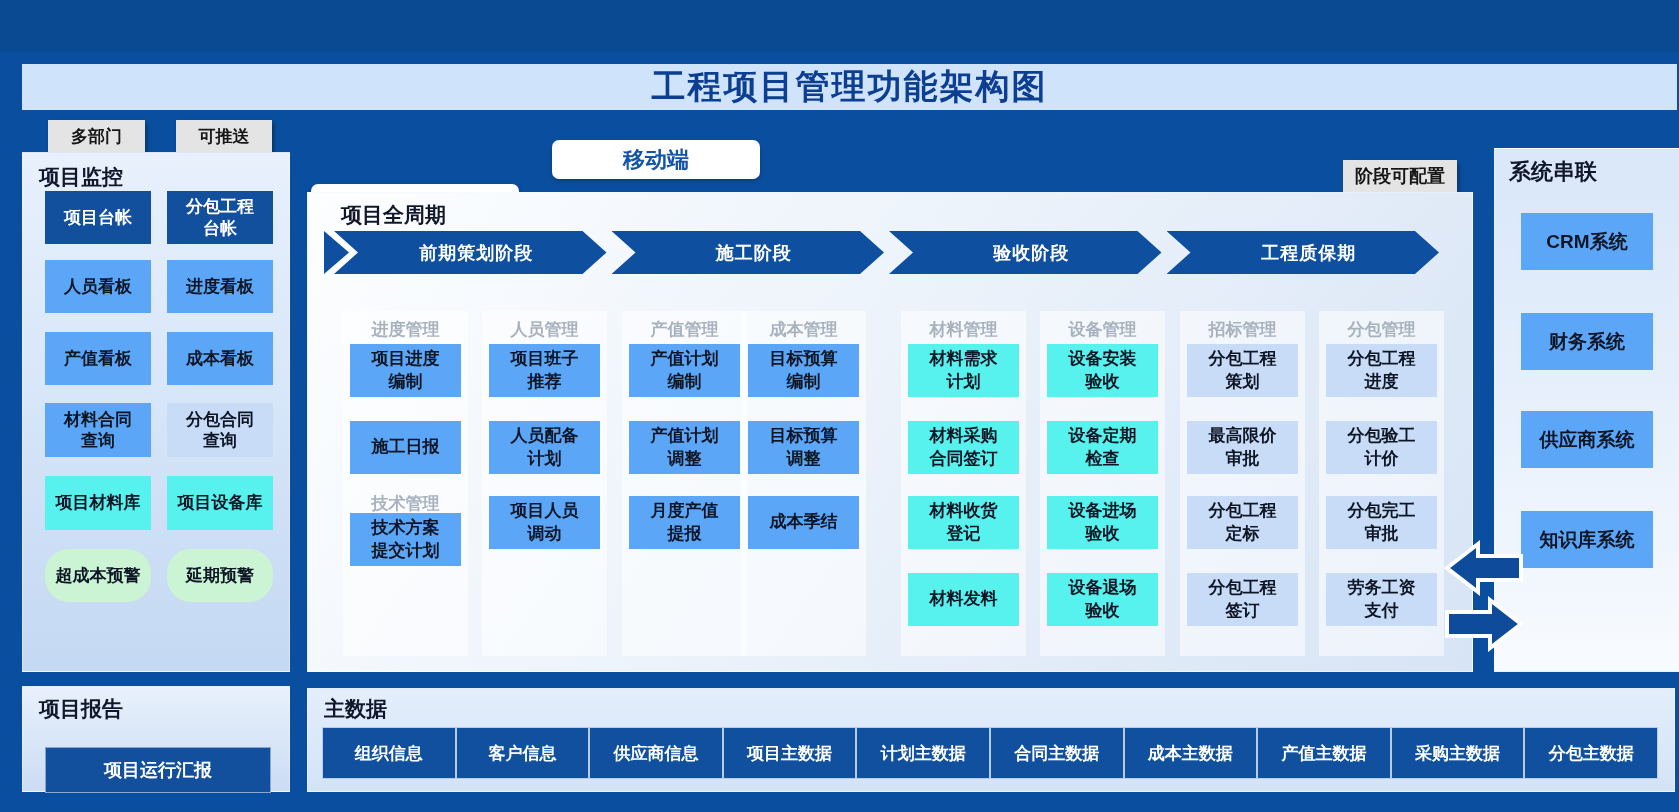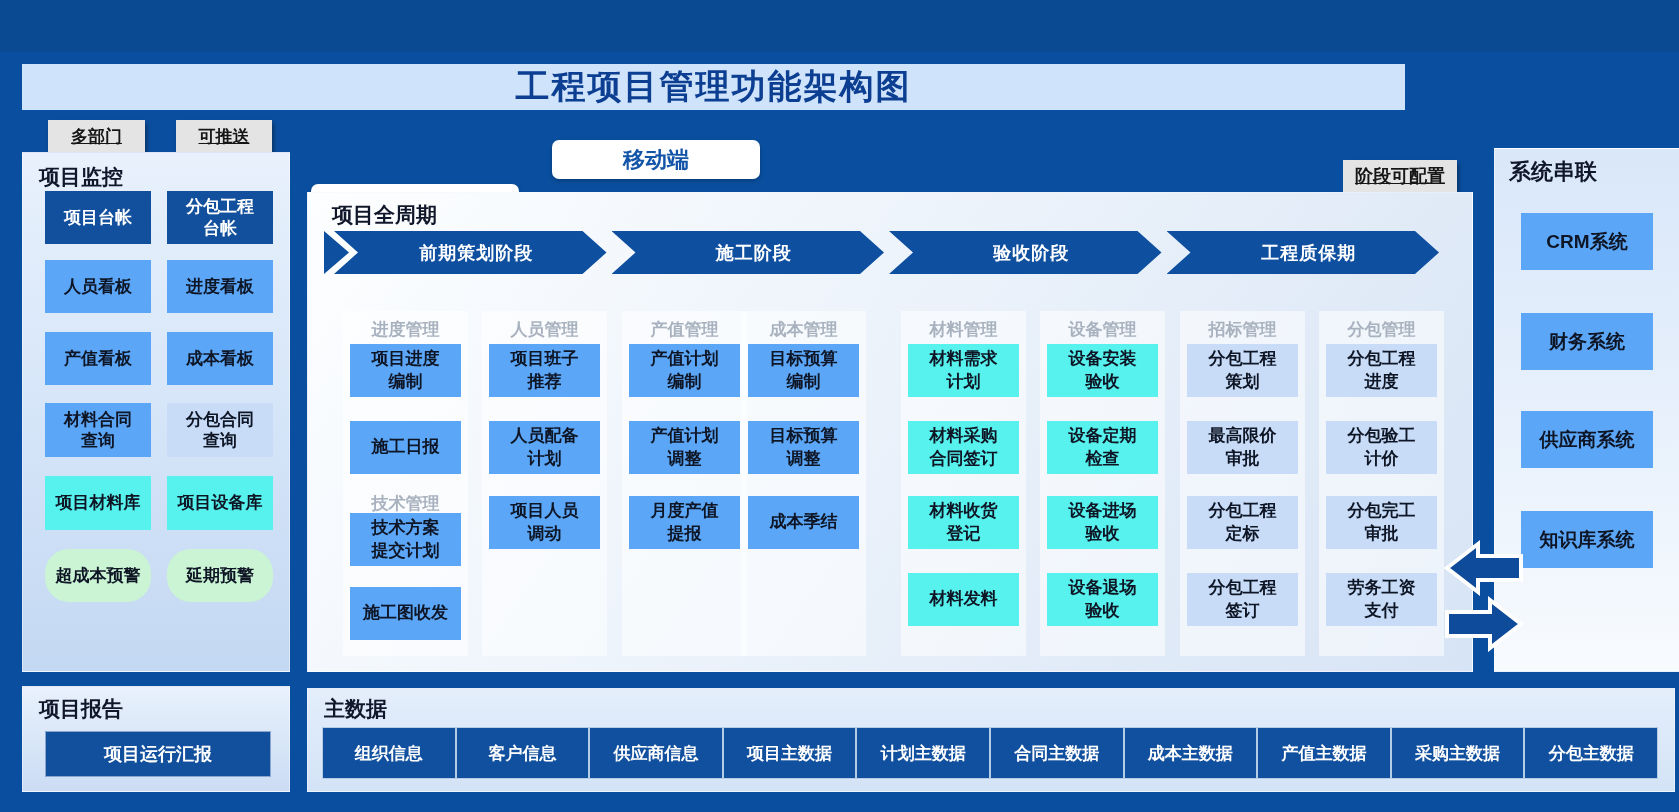--- a/index.html
+++ b/index.html
@@ -4,39 +4,38 @@
 <style>
   html,body{margin:0;padding:0;background:#06407f;}
   .canvas{
     position:relative;width:1679px;height:812px;overflow:hidden;
     background:#0a4f9f;
     font-family:"Liberation Sans","DejaVu Sans",sans-serif;
   }
   .topband{position:absolute;left:0;top:0;width:100%;height:52px;background:#094a92;}
   
   .titlebar{
-    position:absolute;left:22px;top:64px;width:1383px;height:46px;
+    position:absolute;left:22px;top:64px;width:1655px;height:46px;
     background:#cfe3fa;display:flex;align-items:center;justify-content:center;
     font-size:34px;font-weight:700;color:#0c3f92;letter-spacing:2px;
   }
   
   .panel{
     position:absolute;border:1px solid rgba(255,255,255,.4);
     box-sizing:border-box;
   }
   .panel h2{
     position:absolute;margin:0;font-size:21px;font-weight:700;color:#10172a;
   }
   
   .tag{
     position:absolute;background:#e4e4e4;color:#161616;
     display:flex;align-items:center;justify-content:center;
     font-size:17px;font-weight:700;
     box-shadow:2px 3px 4px rgba(0,0,0,.35);
-    text-decoration:underline;
   }
   .tag1{left:48px;top:120px;width:97px;height:33px;}
   .tag2{left:176px;top:120px;width:96px;height:33px;text-align:right;}
   .config-tag{left:1343px;top:160px;width:114px;height:32px;font-size:18px;}
   
   .monitor-panel{
     left:22px;top:152px;width:268px;height:520px;
     background:linear-gradient(180deg,#e8f1fc 0%,#d4e4f8 55%,#c3d8f2 100%);
   }
   .monitor-panel h2{left:16px;top:10px;}
@@ -54,39 +53,39 @@
   .mbox.pale{background:#c8dcf8;}
   .mbox.cyan{background:#57f2ee;}
   .mbox.green{background:#caf4d4;}
   
   .report-panel{
     left:22px;top:686px;width:268px;height:106px;
     background:linear-gradient(180deg,#e8f1fc,#cbdcf4);
   }
   .report-panel h2{left:16px;top:8px;}
   .rbutton{
-    position:absolute;left:22px;top:44px;width:224px;height:44px;
+    position:absolute;left:22px;top:60px;width:224px;height:44px;
     background:#124f9c;color:#fff;display:flex;align-items:center;justify-content:center;
     font-size:18px;font-weight:700;border:1px solid rgba(255,255,255,.5);
   }
   
   .client-btn{
     position:absolute;top:140px;height:39px;background:#ffffff;border-radius:7px;
     display:flex;align-items:center;justify-content:center;
     font-size:22px;font-weight:700;color:#1254a8;
     box-shadow:0 2px 4px rgba(0,0,0,.25);
   }
   .client-btn.pc{left:311px;width:208px;margin-top:44px;}
   .client-btn.mobile{left:552px;width:208px;}
   
   .main-panel{
     left:307px;top:192px;width:1166px;height:480px;
     background:linear-gradient(125deg,#fdfeff 0%,#eef4fb 40%,#d7e4f5 100%);
   }
-  .main-panel h2{left:24px;top:8px;}
+  .main-panel h2{left:33px;top:8px;}
   .lead-tri{
     position:absolute;left:16px;top:38px;width:25px;height:43px;
     background:#0e4f9f;clip-path:polygon(0 0,100% 50%,0 100%);
   }
   .phases{
     position:absolute;left:26px;top:38px;width:1105px;height:43px;
     display:flex;gap:5px;
   }
   .chevron{
     flex:1;background:#0e4f9f;color:#fff;
@@ -198,21 +197,20 @@
     </div>
 
     <div class="col col1">
       <div class="colhead">进度管理</div>
       <div class="nodebox b1">项目进度
 编制</div>
       <div class="nodebox b2">施工日报</div>
       <div class="colhead sub">技术管理</div>
       <div class="nodebox b3s">技术方案
 提交计划</div>
-      <div class="nodebox b4s">施工图收发</div>
     </div>
 
     <div class="col col2">
       <div class="colhead">人员管理</div>
       <div class="nodebox b1">项目班子
 推荐</div>
       <div class="nodebox b2">人员配备
 计划</div>
       <div class="nodebox b3">项目人员
 调动</div>

